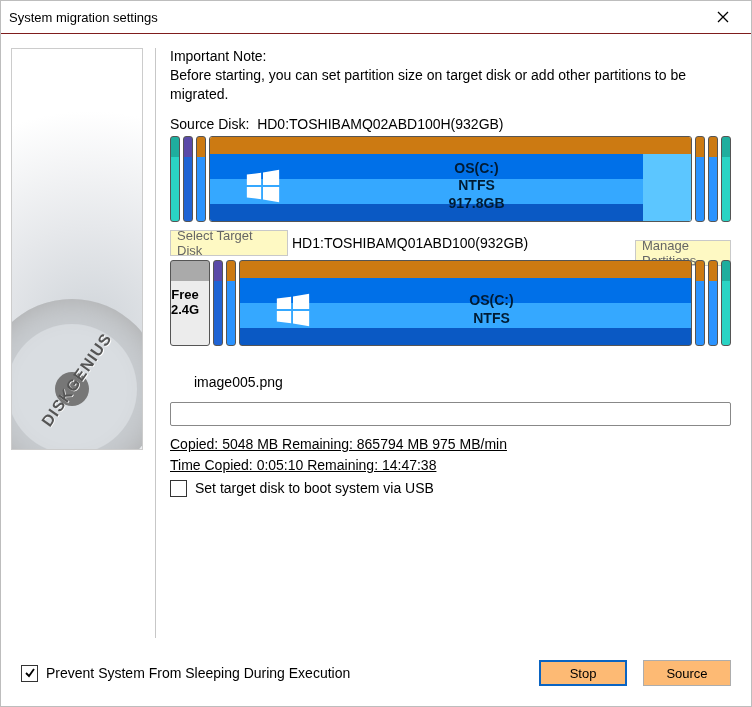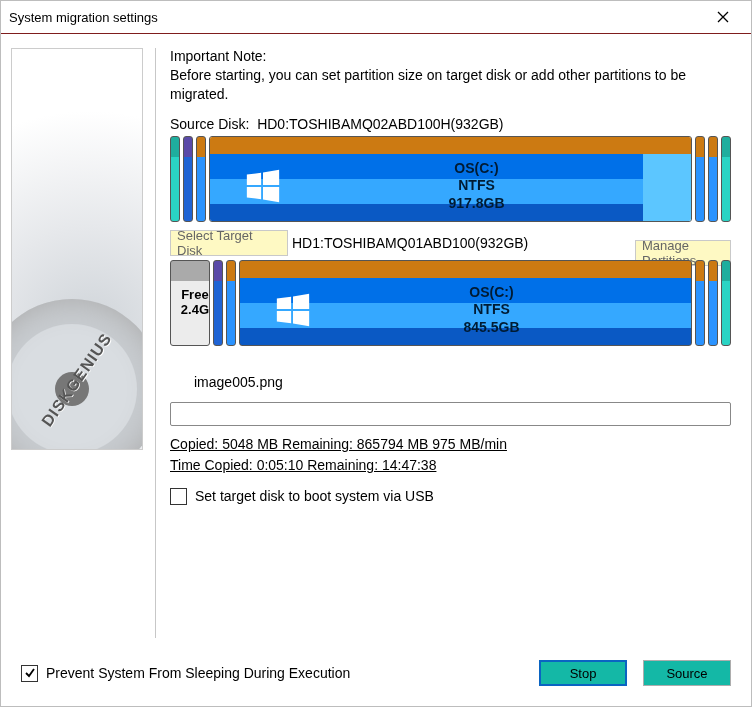--- a/index.html
+++ b/index.html
@@ -18,40 +18,40 @@
   .main{flex:1;padding:14px 20px 0 14px;box-sizing:border-box;}
   .note-title{font-size:14px;margin-bottom:2px;}
   .note-body{font-size:14px;line-height:1.35;margin-bottom:12px;}
   .disklabel{font-size:14px;margin:10px 0 4px 0;}
   .diskbar{height:86px;display:flex;gap:3px;}
   .slab{border:1px solid #555;height:100%;box-sizing:border-box;border-radius:3px;}
   .slab.thin{width:10px;}
   .slab.orange-top{background:linear-gradient(180deg,#cc7a12 0 24%,#2a93ff 24% 100%);}
   .slab.purple{background:linear-gradient(180deg,#5a4aa8 0 24%,#1f64d4 24% 100%);}
   .slab.teal{background:linear-gradient(180deg,#1fae9e 0 24%,#2ad4c4 24% 100%);}
-  .slab.grey{background:linear-gradient(180deg,#aaa 0 24%,#ececec 24% 100%);display:flex;flex-direction:column;align-items:flex-end;justify-content:center;}
+  .slab.grey{background:linear-gradient(180deg,#aaa 0 24%,#ececec 24% 100%);display:flex;flex-direction:column;align-items:flex-start;justify-content:center;}
   .slab.main{flex:1;display:flex;align-items:center;background:linear-gradient(180deg,#cc7a12 0 20%,#0070e8 20% 50%,#35a8ff 50% 80%,#0a59c4 80% 100%);}
   .slab.main.with-free{background:none;position:relative;overflow:hidden;}
   .slab.main.with-free .fill{position:absolute;inset:0;right:48px;background:linear-gradient(180deg,#cc7a12 0 20%,#0070e8 20% 50%,#35a8ff 50% 80%,#0a59c4 80% 100%);}
   .slab.main.with-free .free{position:absolute;top:0;bottom:0;right:0;width:48px;background:linear-gradient(180deg,#cc7a12 0 20%,#5cc6ff 20% 100%);}
   .slab.main .winlogo{width:38px;height:38px;margin-left:20px;position:relative;z-index:2;}
   .slab.main .osinfo{flex:1;text-align:center;font-weight:700;color:#001b33;line-height:1.25;font-size:14px;position:relative;z-index:2;}
   .slab.grey .freetxt{font-weight:700;font-size:13px;text-align:center;line-height:1.1;}
   .target-row{display:flex;align-items:center;gap:4px;margin:8px 0 4px 0;height:26px;}
   .greybtn{background:#fef9c3;border:1px solid #c9c9c9;color:#666;height:26px;padding:0 6px;font-size:13px;display:flex;align-items:center;cursor:pointer;box-sizing:border-box;}
   .target-row .disktxt{font-size:14px;}
   .filename{margin:28px 0 12px 10px;font-size:14px;padding-left:14px;}
   .progressbar{height:22px;border:1px solid #888;border-radius:2px;background:#fff;}
   .stats{margin-top:8px;font-size:14px;line-height:1.5;text-decoration:underline;}
-  .checkbox-row{display:flex;align-items:center;gap:8px;margin-top:12px;font-size:14px;}
+  .checkbox-row{display:flex;align-items:center;gap:8px;margin-top:4px;font-size:14px;}
   .cb{width:15px;height:15px;border:1px solid #333;display:inline-flex;align-items:center;justify-content:center;background:#fff;cursor:pointer;}
   .cb.checked svg{width:12px;height:12px;}
   .footer{height:54px;border-top:0;display:flex;align-items:center;padding:0 20px 12px 20px;box-sizing:border-box;gap:16px;}
   .footer .spacer{flex:1;}
-  .btn{min-width:88px;height:26px;background:#14b8a6;border:1px solid #adadad;font-size:13px;cursor:pointer;}
+  .btn{min-width:88px;height:26px;background:#fdba74;border:1px solid #adadad;font-size:13px;cursor:pointer;}
   .btn.primary{border:2px solid #0a64c2;}
 </style>
 </head>
 <body>
 
 <div class="window">
 
   <div class="titlebar">
     <div class="title">System migration settings</div>
     <div class="closebtn">
@@ -128,21 +128,20 @@
               <g fill="#fff">
                 <path d="M3 8 L18 6 V19 H3 Z"></path>
                 <path d="M20 5.7 L37 3 V19 H20 Z"></path>
                 <path d="M3 21 H18 V34 L3 32 Z"></path>
                 <path d="M20 21 H37 V37 L20 34.3 Z"></path>
               </g>
             </svg>
           <div class="osinfo">
             <div>OS(C:)</div>
             <div>NTFS</div>
-            <div>845.5GB</div>
           </div>
         </div>
         <div class="slab thin orange-top"></div>
         <div class="slab thin orange-top"></div>
         <div class="slab thin teal"></div>
       </div>
 
       <div class="filename">image005.png</div>
 
       <div class="progressbar"></div>

